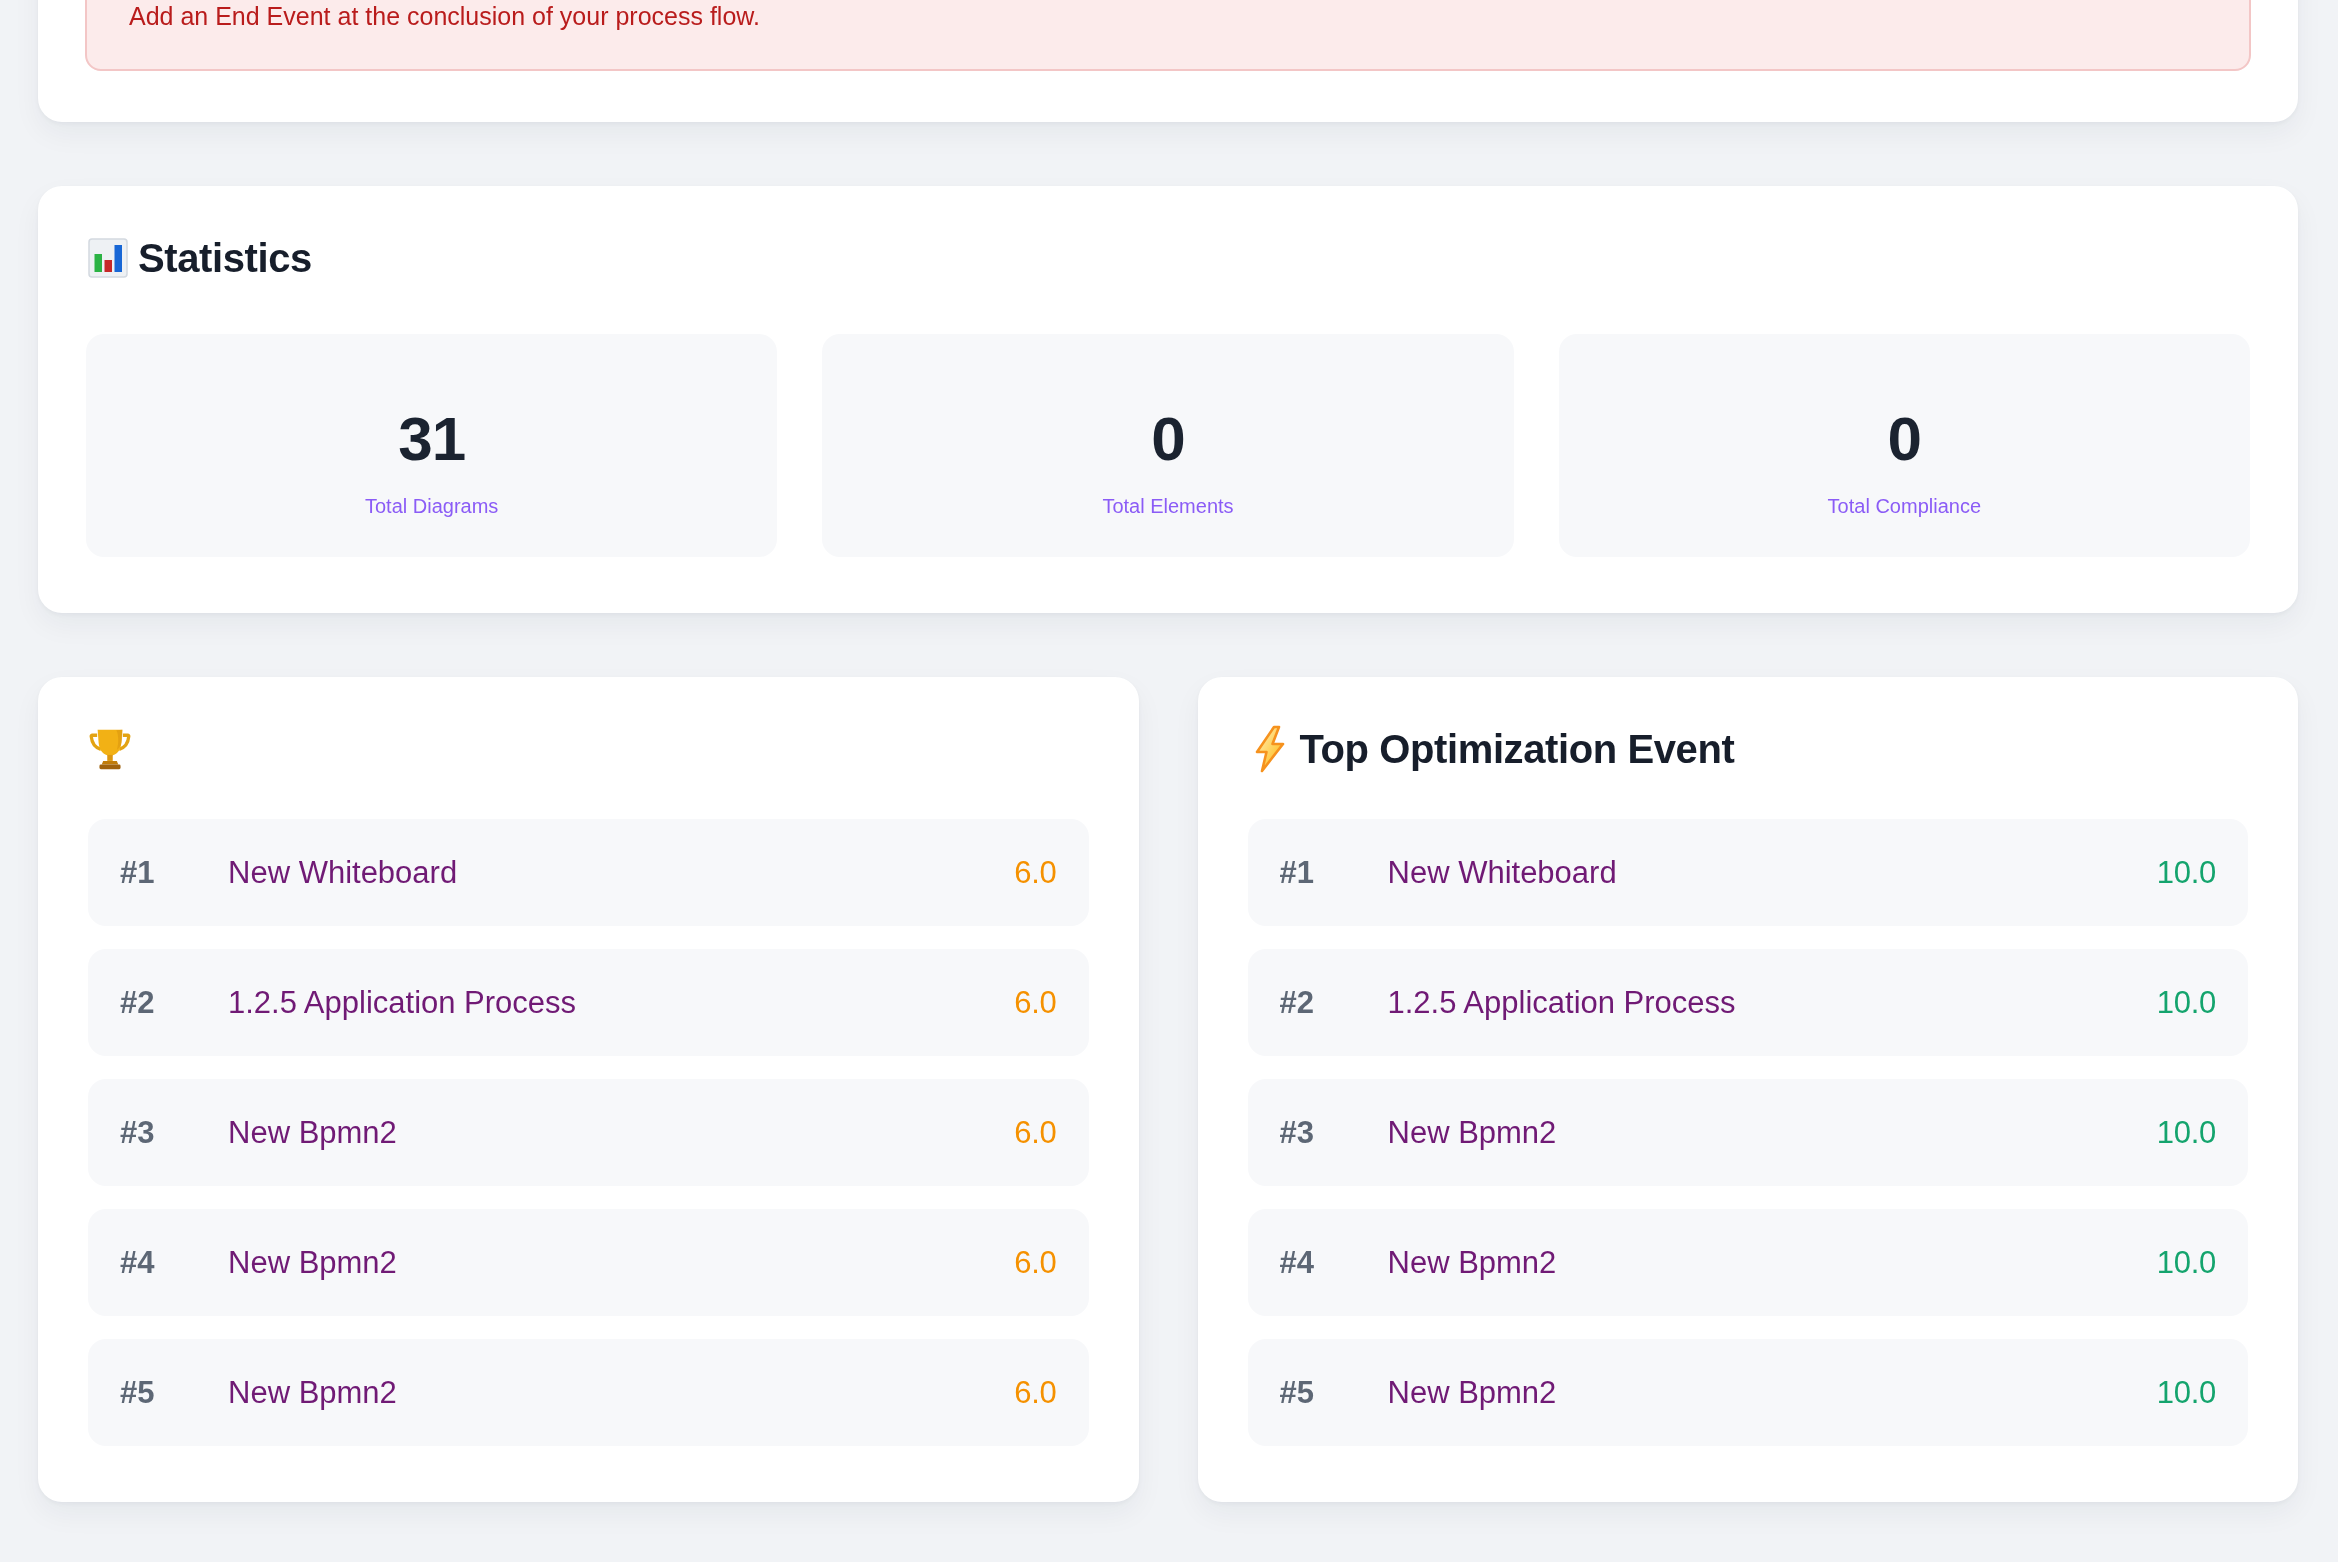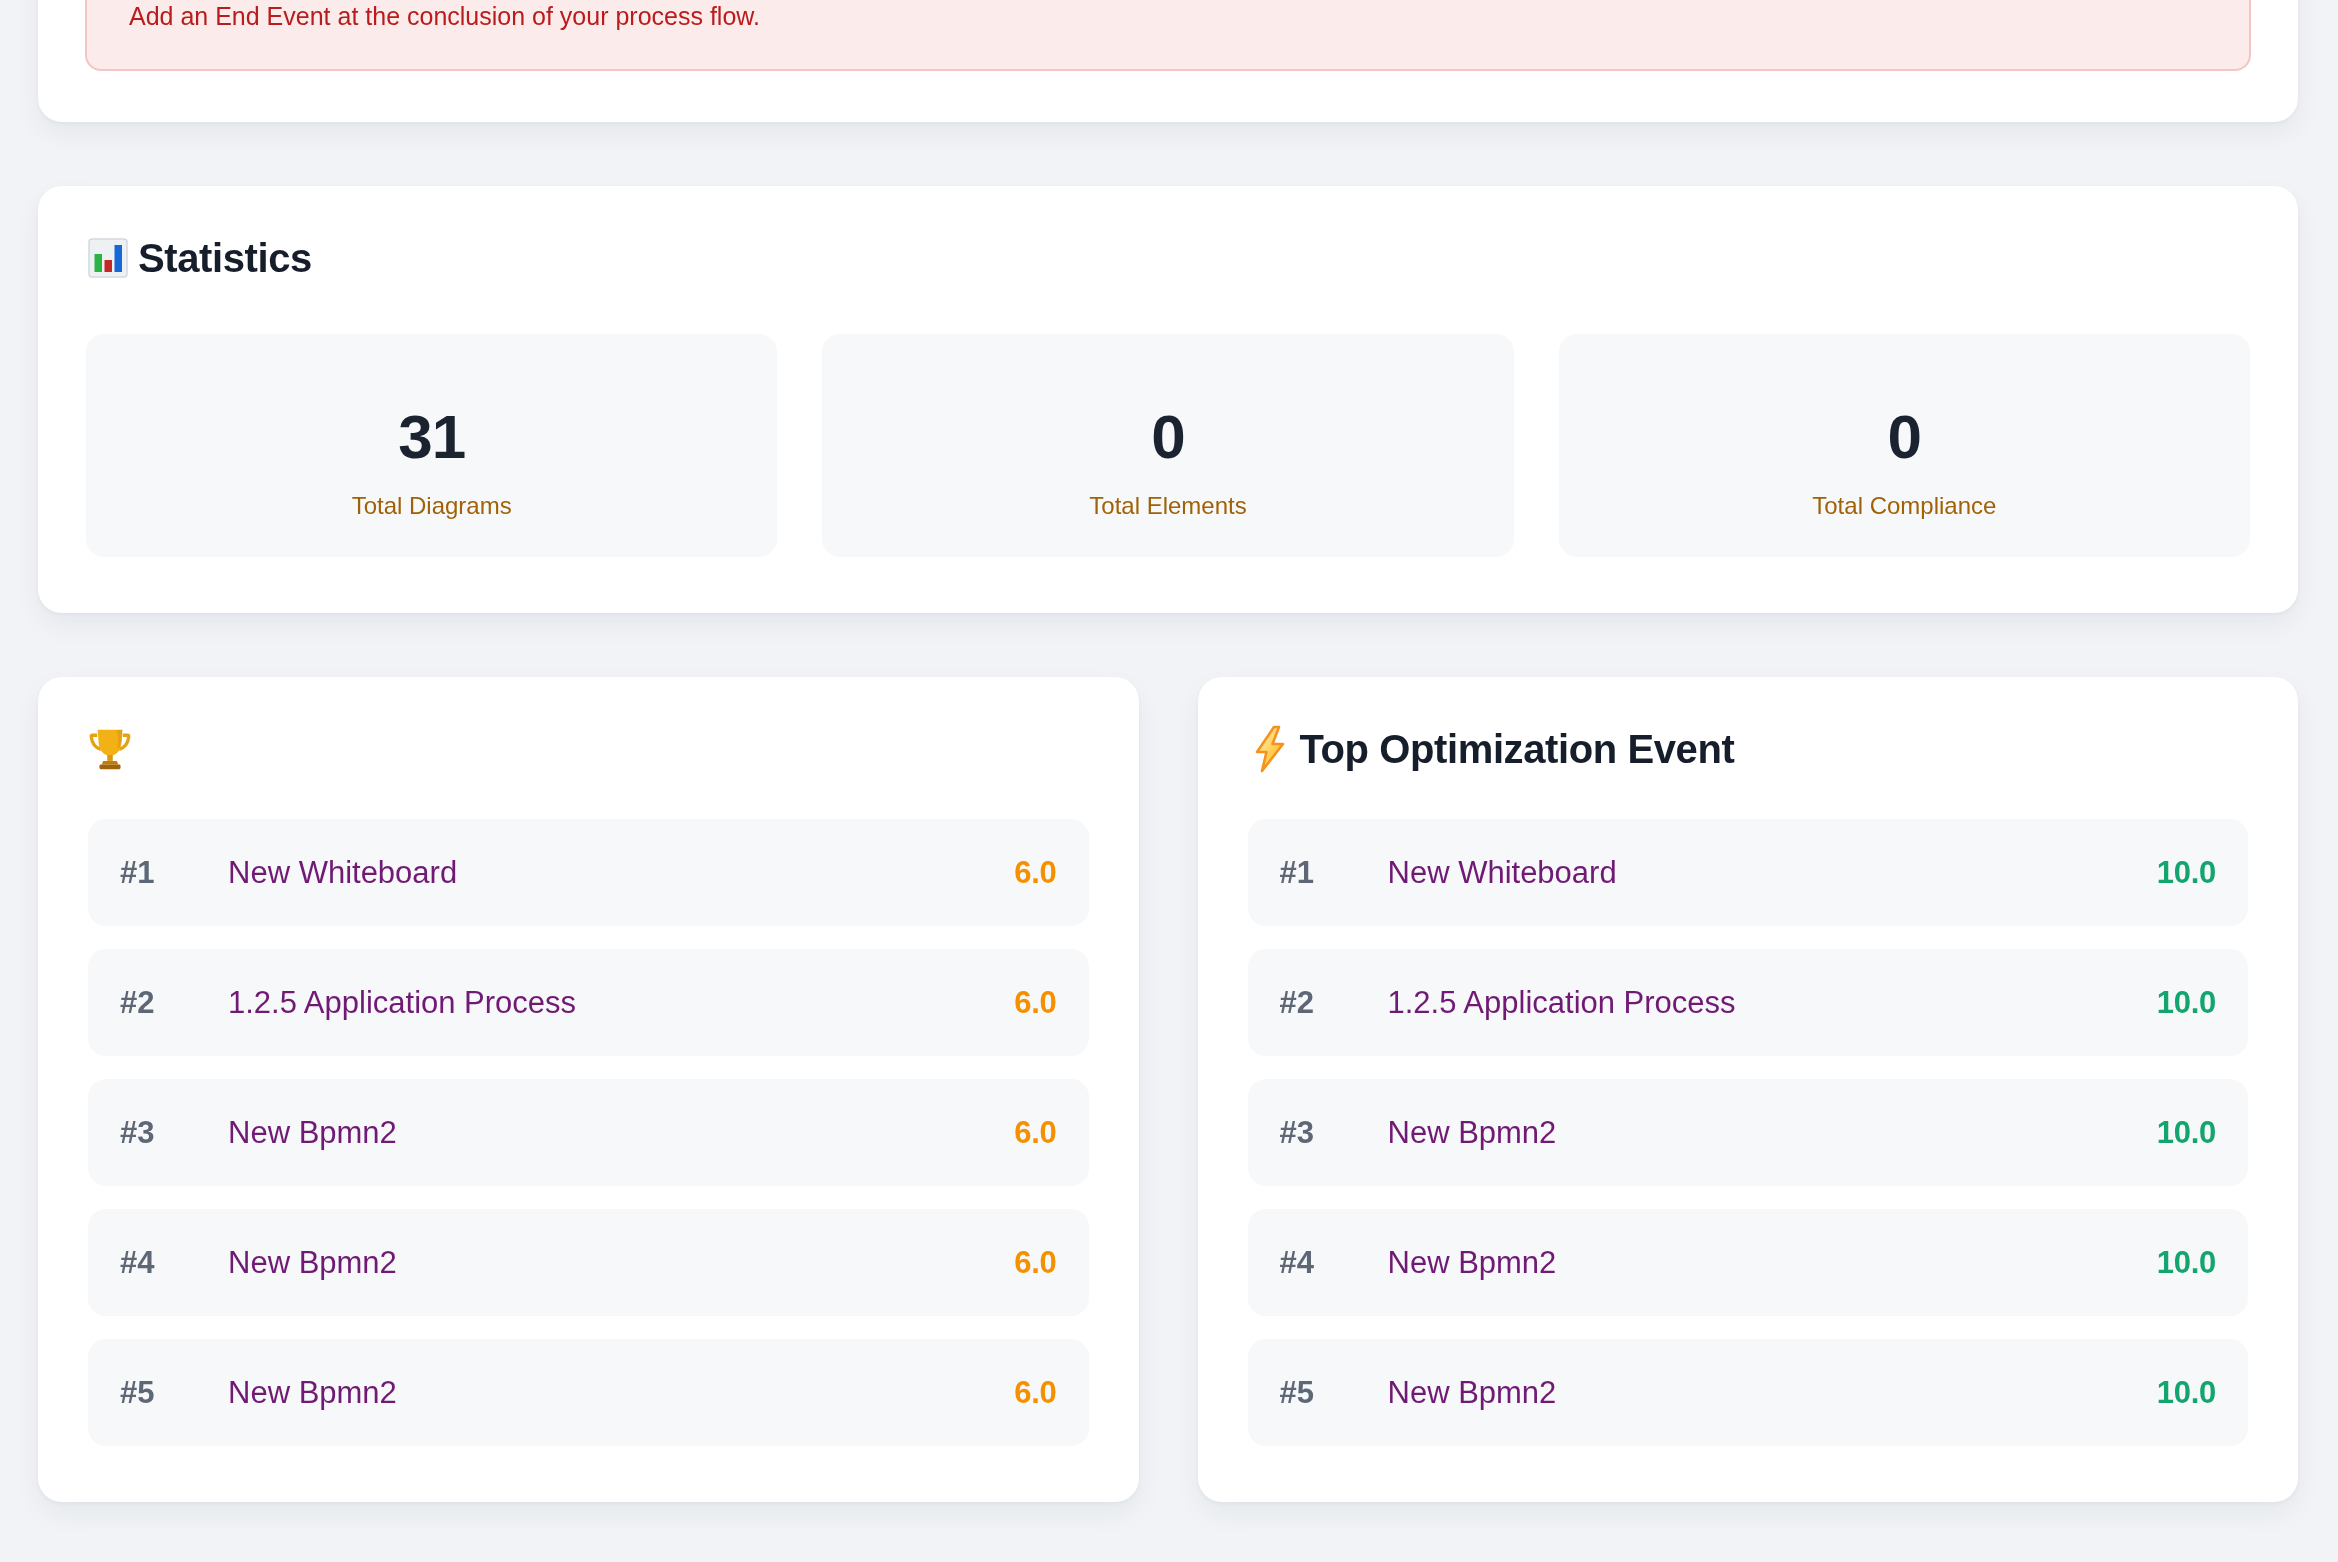--- a/index.html
+++ b/index.html
@@ -75,22 +75,22 @@
   }
   .stat-value {
     font-size: 62px;
     font-weight: 700;
     color: #1b2330;
     line-height: 1;
     letter-spacing: -1px;
     margin-top: 32px;
   }
   .stat-label {
-    font-size: 24px;
-    color: #a16207;
+    font-size: 20px;
+    color: #8b5cf6;
     line-height: 1;
   }
 
   
   .boards-grid {
     margin-top: 64px;
     display: grid;
     grid-template-columns: 1fr 1fr;
     gap: 59px;
   }
@@ -120,21 +120,21 @@
     margin-left: 36px;
     font-size: 31px;
     color: #701a75;
     white-space: nowrap;
     overflow: hidden;
     text-overflow: ellipsis;
   }
   .row-score {
     flex: 0 0 auto;
     font-size: 31px;
-    font-weight: 700;
+    font-weight: 400;
     letter-spacing: -0.3px;
   }
 </style>
 </head>
 <body>
 
 <div class="page">
 
   <div class="card top-card">
     <div class="alert-banner">

